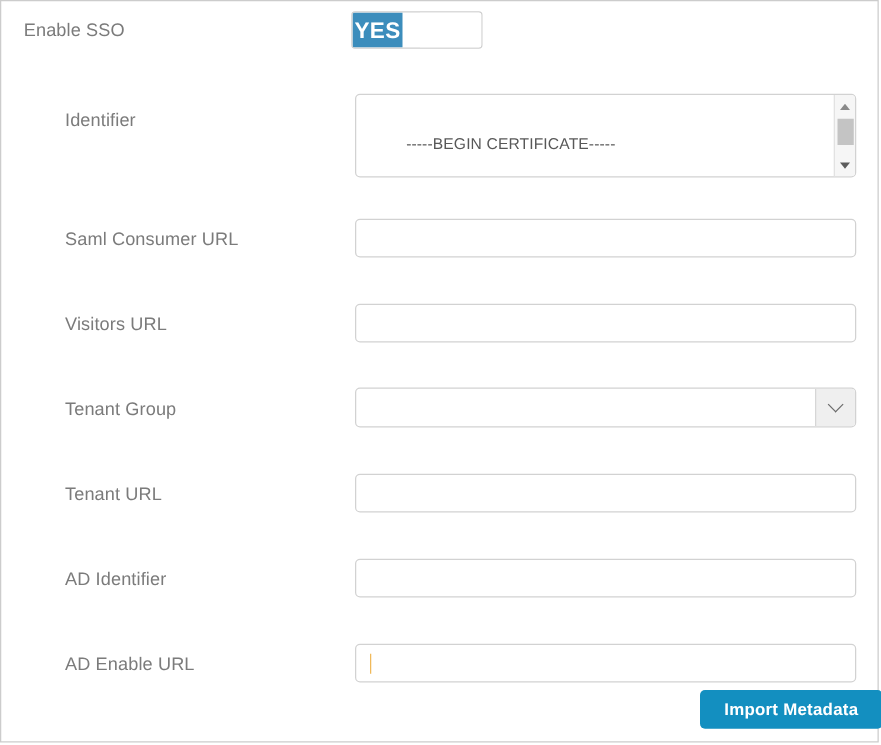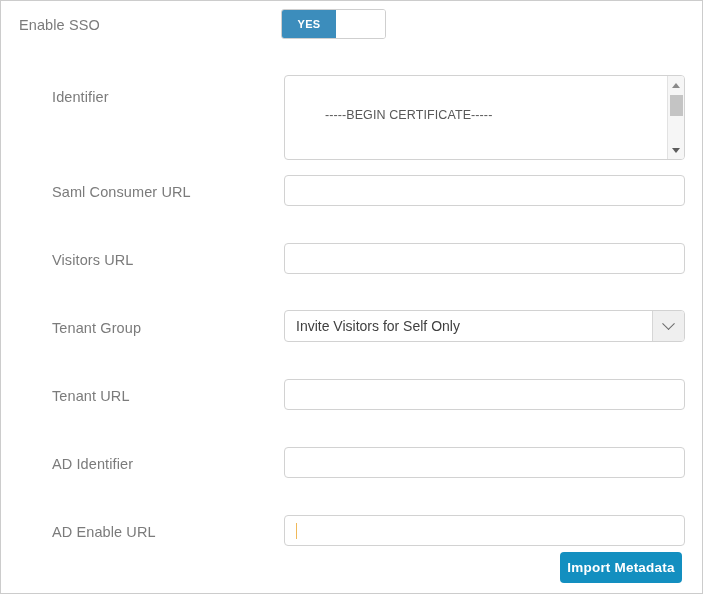--- a/index.html
+++ b/index.html
@@ -53,25 +53,25 @@
     border-radius: 3px;
     background: #ffffff;
     box-sizing: border-box;
     overflow: hidden;
     cursor: pointer;
   }
   .switch .on {
     position: absolute;
     left: 0;
     top: 0;
-    width: 54px;
+    width: 40px;
     height: 28px;
     background: #3c8dbc;
     color: #ffffff;
-    font-size: 11px;
+    font-size: 18px;
     font-weight: bold;
     display: flex;
     align-items: center;
     justify-content: center;
     letter-spacing: 0.3px;
   }
   .switch .knob {
     position: absolute;
     left: 54px;
     top: 0;
@@ -106,21 +106,21 @@
     height: 16px;
     background: #f0b95a;
   }
 
   
   .cert-wrap {
     position: absolute;
     left: 283px;
     top: 74px;
     width: 401px;
-    height: 85px;
+    height: 67px;
     box-sizing: border-box;
     border: 1px solid #d2d2d2;
     border-radius: 4px;
     background: #ffffff;
     overflow: hidden;
   }
   .cert-text {
     position: absolute;
     left: 0;
     top: 0;
@@ -220,21 +220,21 @@
     border-right: 1.6px solid #6b6b6b;
     border-bottom: 1.6px solid #6b6b6b;
     transform: rotate(45deg) translate(-2px,-2px);
   }
 
   
   .btn-import {
     position: absolute;
     left: 559px;
     top: 551px;
-    width: 122px;
+    width: 146px;
     height: 31px;
     background: #138fc0;
     border: none;
     border-radius: 4px;
     color: #ffffff;
     font-family: "Liberation Sans", sans-serif;
     font-size: 13.5px;
     font-weight: bold;
     cursor: pointer;
     letter-spacing: 0.2px;
@@ -278,21 +278,20 @@
   </div>
 
   <div class="row">
     <div class="lbl" style="top:251px">Visitors URL</div>
     <input class="field" style="top: 242px;" type="text" placeholder="">
   </div>
 
   <div class="row">
     <div class="lbl" style="top:319px">Tenant Group</div>
     <div class="select" style="top:309px">
-      <div class="val">Invite Visitors for Self Only</div>
       <div class="arrowbox">
         <div class="chev"></div>
       </div>
     </div>
   </div>
 
   <div class="row">
     <div class="lbl" style="top:387px">Tenant URL</div>
     <input class="field" style="top: 378px;" type="text" placeholder="">
   </div>

